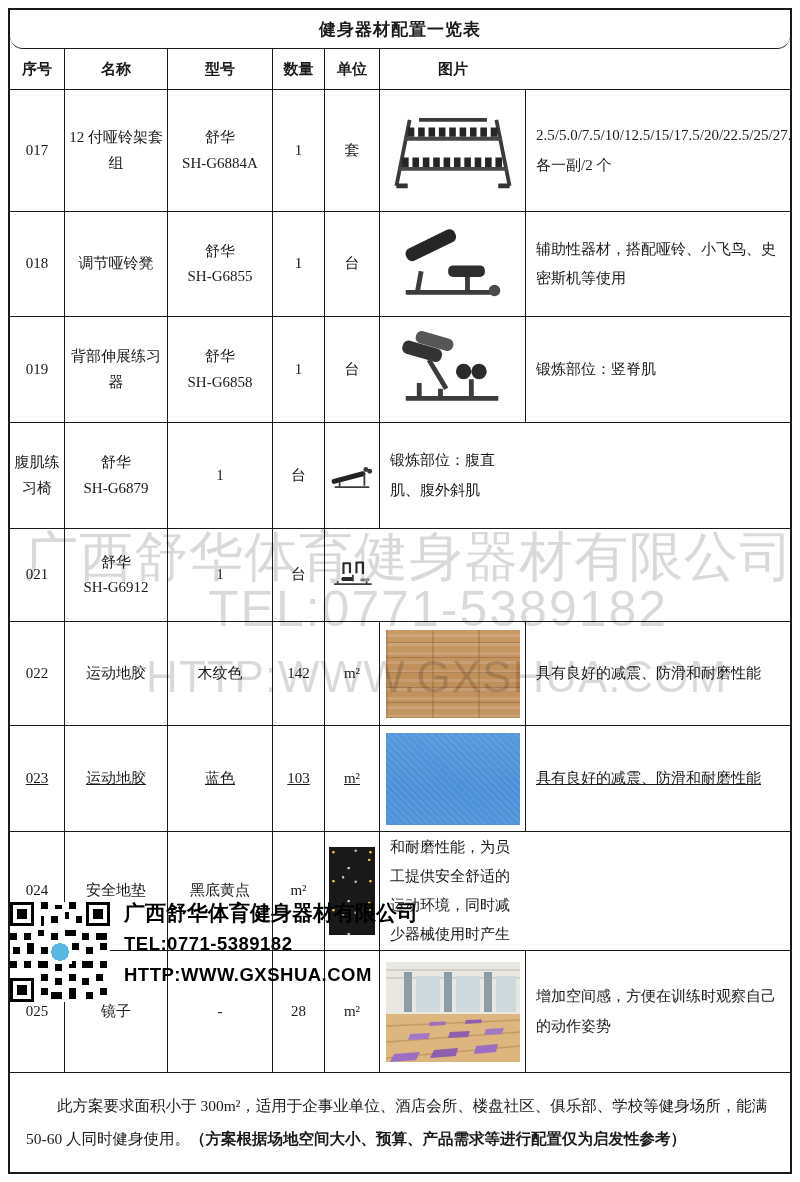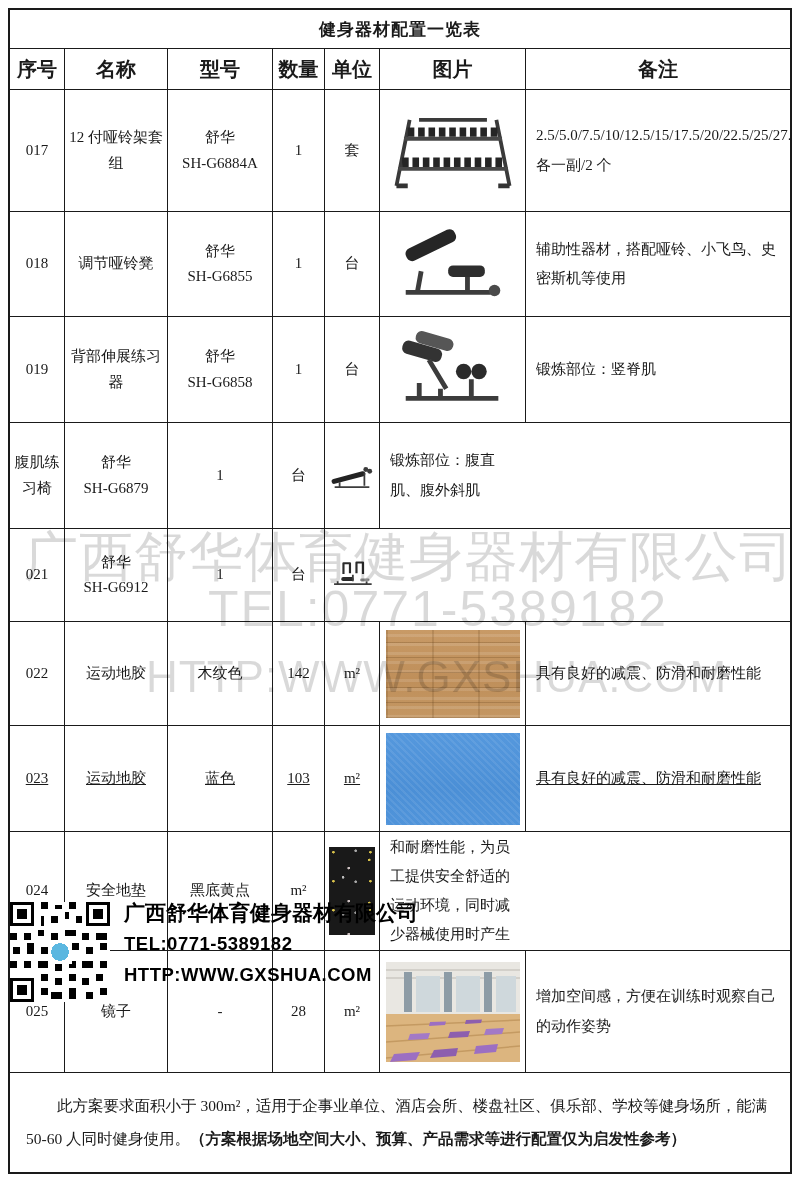--- a/index.html
+++ b/index.html
@@ -9,39 +9,39 @@
     overflow:hidden;
   }
   .frame{
     position:absolute;left:8px;top:8px;width:780px;height:1162px;
     border:2px solid #1a1a1a;z-index:1;background:transparent;
   }
   .title-row{
     height:38px;border-bottom:1px solid #1a1a1a;
     display:flex;align-items:center;justify-content:center;
     font-family:"Liberation Sans","DejaVu Sans",sans-serif;
-    font-weight:700;font-size:17px;letter-spacing:1px;
+    font-weight:700;font-size:17px;letter-spacing:1px;border-radius:13px;
   }
   .grid-row{
     display:grid;
     grid-template-columns:55px 103px 105px 52px 55px 146px auto;
     border-bottom:1px solid #1a1a1a;
   }
   .grid-row:last-of-type{border-bottom:1px solid #1a1a1a;}
   .td{
     border-right:1px solid #1a1a1a;
     display:flex;align-items:center;justify-content:center;
     text-align:center;font-size:15px;line-height:1.7;
     padding:2px 4px;box-sizing:border-box;overflow:hidden;
   }
   .td:last-child{border-right:none;}
   .header-row{height:40px;}
   .header-row .td{
     font-family:"Liberation Sans","DejaVu Sans",sans-serif;
-    font-weight:700;font-size:20px;
+    font-weight:700;font-size:15px;
   }
   .c-model{white-space:pre-line;}
   .c-remark{
     justify-content:flex-start;text-align:left;padding:4px 10px;line-height:1.95;
   }
   .r017{height:121px;}.r018{height:104px;}.r019{height:105px;}
   .r020{height:105px;}.r021{height:92px;}.r022{height:103px;}
   .r023{height:105px;text-decoration:underline;}.r024{height:118px;}.r025{height:121px;}
   .footer-note{
     padding:16px 10px 0 16px;font-size:15.5px;line-height:2.15;
@@ -109,21 +109,20 @@
 
   <div class="title-row">健身器材配置一览表</div>
 
   <div class="grid-row header-row">
     <div class="td">序号</div>
     <div class="td">名称</div>
     <div class="td">型号</div>
     <div class="td">数量</div>
     <div class="td">单位</div>
     <div class="td">图片</div>
-    <div class="td">备注</div>
   </div>
 
   <div class="grid-row r017">
     <div class="td">017</div>
     <div class="td">12 付哑铃架套组</div>
     <div class="td c-model">舒华
 SH-G6884A</div>
     <div class="td">1</div>
     <div class="td">套</div>
     <div class="td">

